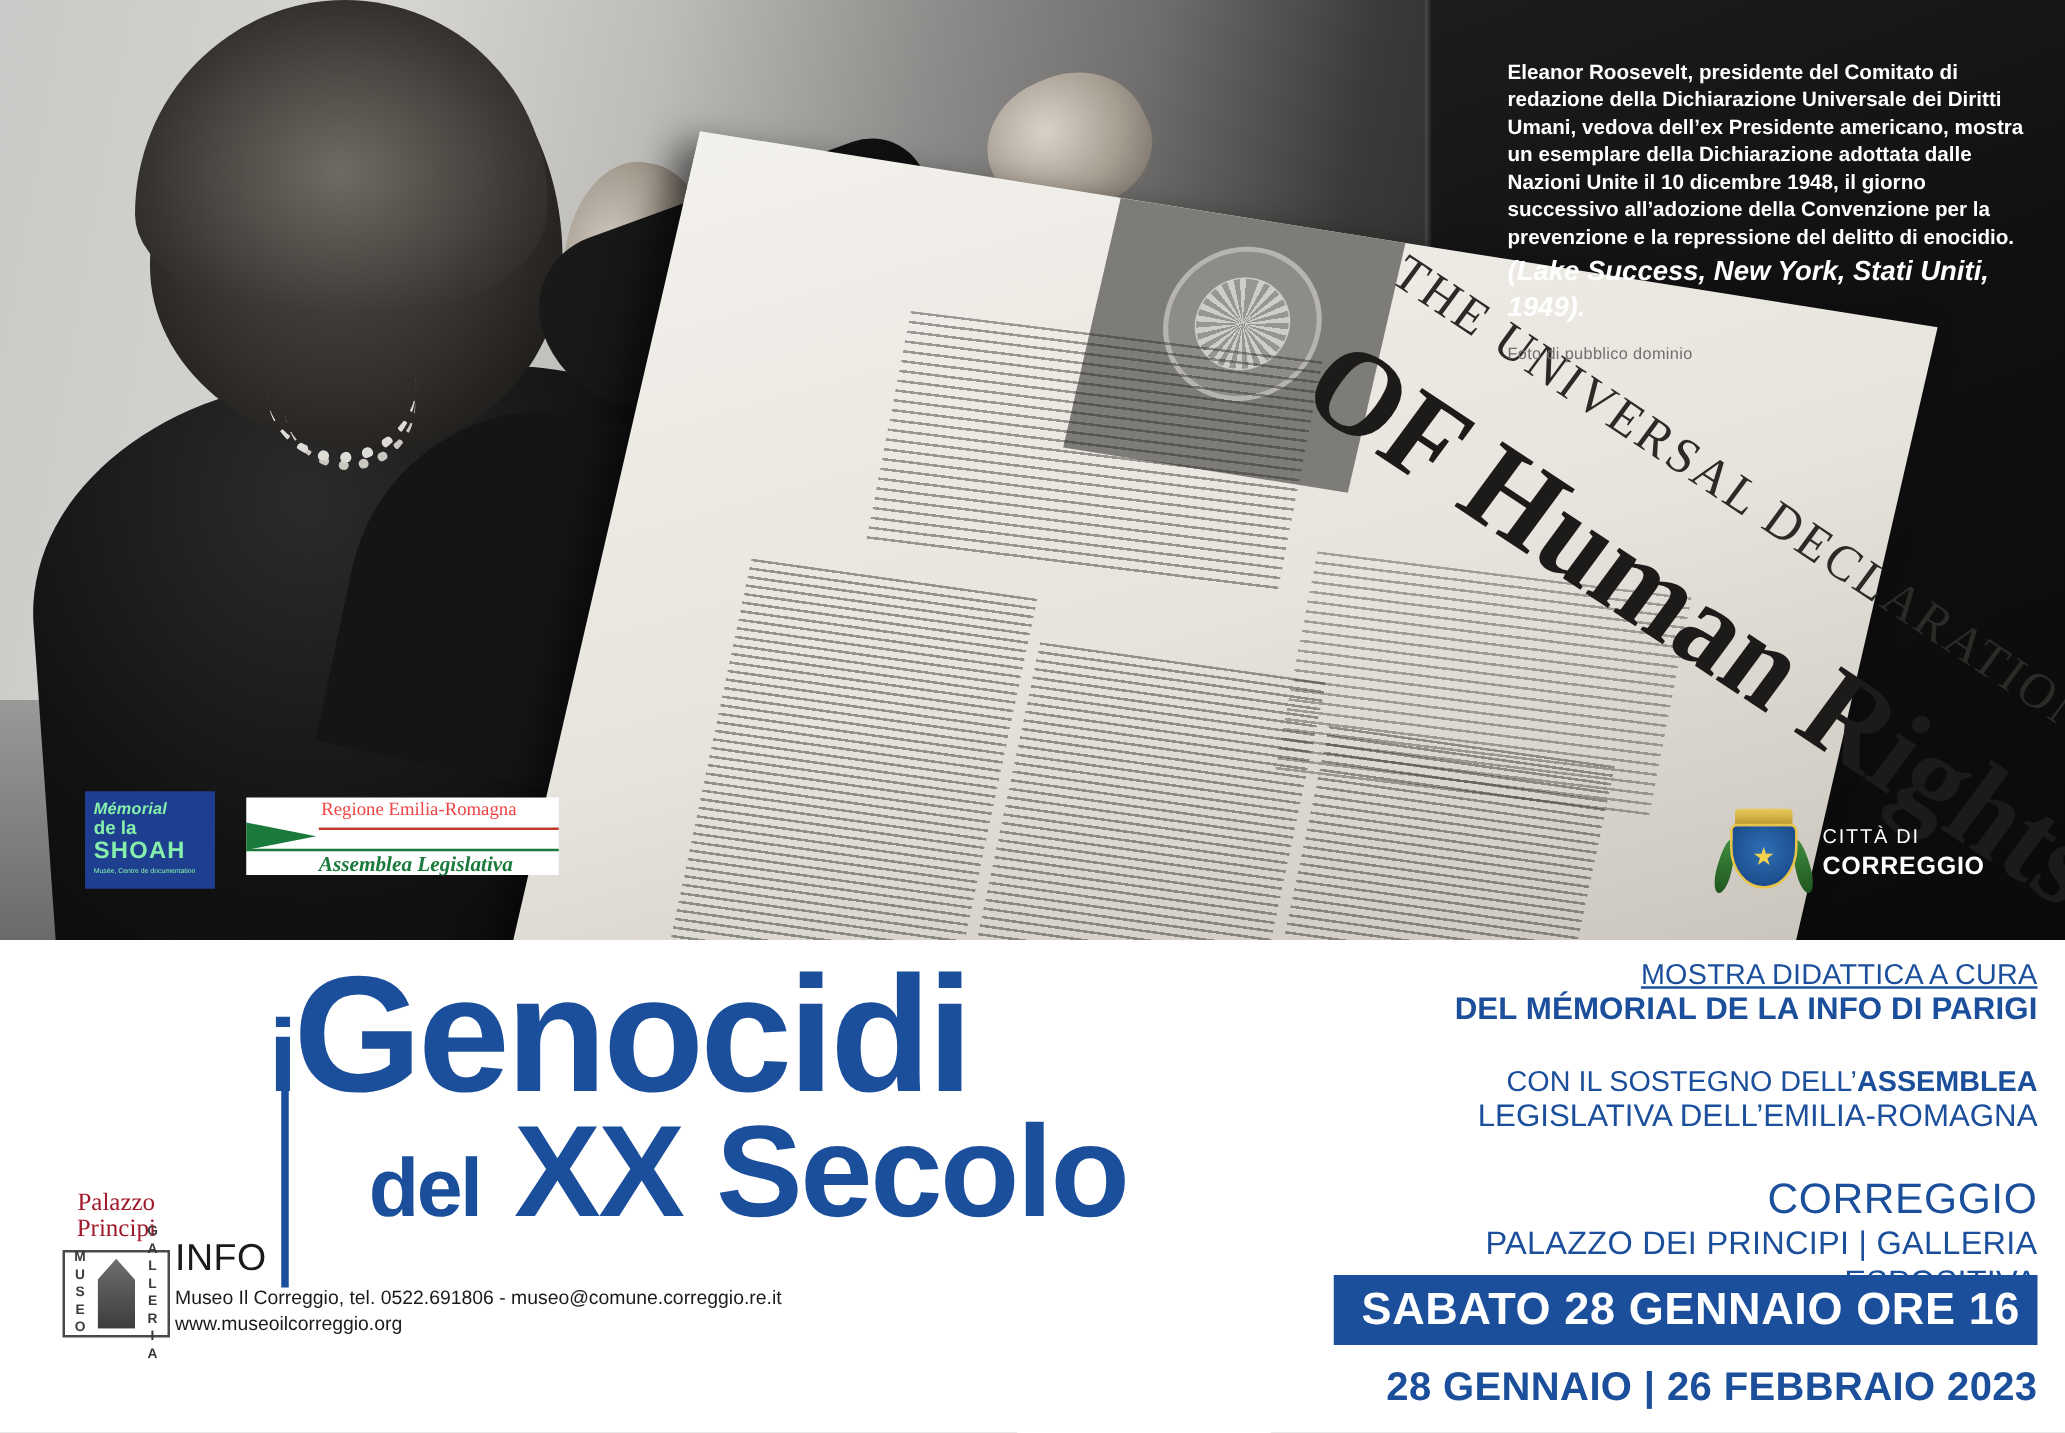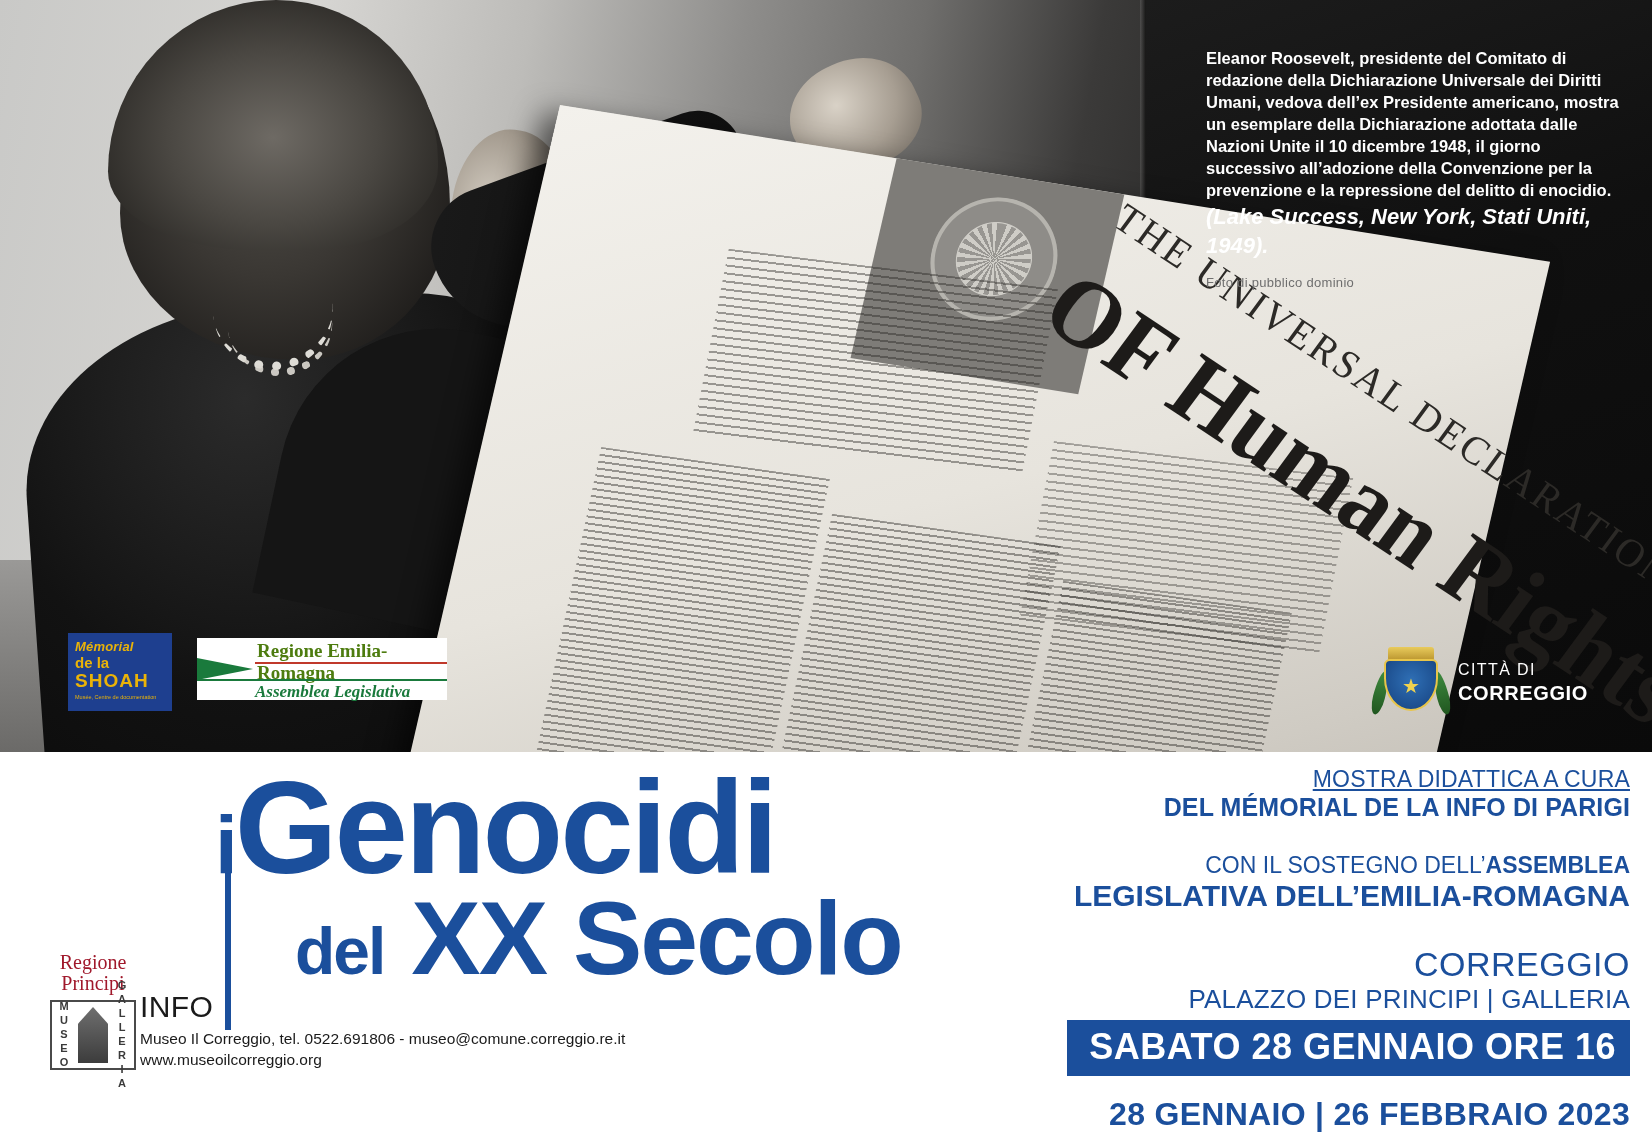--- a/index.html
+++ b/index.html
@@ -221,21 +221,21 @@
     color: #6f6f6f;
     letter-spacing: .3px;
   }
 
   
   #logo-shoah {
     position: absolute;
     left: 68px; top: 633px;
     width: 104px; height: 78px;
     background: #1e3f8f;
-    color: #eab308;
+    color: #86efac;
     padding: 6px 7px;
   }
   #logo-shoah .l1 { font-size: 13px; font-weight: bold; font-style: italic; letter-spacing: .2px;}
   #logo-shoah .l2 { font-size: 15px; font-weight: bold; }
   #logo-shoah .l3 { font-size: 19px; font-weight: bold; letter-spacing: 1px; line-height: 1; }
   #logo-shoah .l4 { font-size: 5.5px; line-height: 1.25; margin-top: 4px; }
 
   #logo-regione {
     position: absolute;
     left: 197px; top: 638px;
@@ -243,21 +243,21 @@
     background: #ffffff;
   }
   #logo-regione .bar-top {
     position: absolute; left: 58px; top: 24px; width: 192px; height: 2px; background: #c0392b;
   }
   #logo-regione .bar-bottom {
     position: absolute; left: 0; top: 41px; width: 250px; height: 2px; background: #1a7a3c;
   }
   #logo-regione .rtext {
     position: absolute; left: 60px; top: 2px;
-    font-size: 19px; font-weight: bold; color: #4d7c0f;
+    font-size: 15px; font-weight: normal; color: #ef4444;
     font-family: "Liberation Serif", serif;
   }
   #logo-regione .atext {
     position: absolute; left: 58px; top: 44px;
     font-size: 17px; font-weight: bold; font-style: italic; color: #1a7a3c;
     font-family: "Liberation Serif", serif;
   }
   #logo-regione .tri {
     position: absolute; left: 0; top: 20px;
     width: 0; height: 0;
@@ -347,21 +347,21 @@
     position: absolute;
     left: 1030px; top: 0px;
     width: 600px;
     text-align: right;
   }
   .ri-line { color: #1b4f9c; }
   #ri-1 { font-size: 23px; letter-spacing: .2px; margin-top: 14px; text-decoration: underline; }
   #ri-2 { font-size: 25px; font-weight: bold; letter-spacing: .1px; }
   #ri-3 { font-size: 23px; margin-top: 30px; }
   #ri-3 b { font-weight: bold; }
-  #ri-4 { font-size: 30px; font-weight: bold; }
+  #ri-4 { font-size: 25px; font-weight: normal; }
   #ri-5 { font-size: 34px; margin-top: 32px; letter-spacing: .5px; }
   #ri-6 { font-size: 26px; letter-spacing: .2px; }
   #ri-7 { font-size: 19px; margin-top: 2px; }
   #ri-8 { font-size: 32px; font-weight: bold; margin-top: 26px; letter-spacing: .3px; }
 
   #opening-row {
     position: absolute;
     left: 660px; top: 268px;
     width: 970px;
     display: flex;
@@ -519,21 +519,21 @@
       <div class="ri-line" id="ri-7">corso Cavour,  7</div>
       <div class="ri-line" id="ri-8">28 GENNAIO | 26 FEBBRAIO 2023</div>
     </div>
 
     <div id="opening-row">
       <div id="opening-badge">SABATO 28 GENNAIO ORE 16</div>
     </div>
 
     <div id="logo-palazzo">
       <div class="pp-name">
-        <div>Regione</div>
+        <div>Palazzo</div>
         <div>Principi</div>
       </div>
       <div class="pp-box">
         <span class="pp-v">MUSEO</span>
         <span class="pp-shape"></span>
         <span class="pp-v">GALLERIA</span>
       </div>
     </div>
 
     <div id="info-block">

